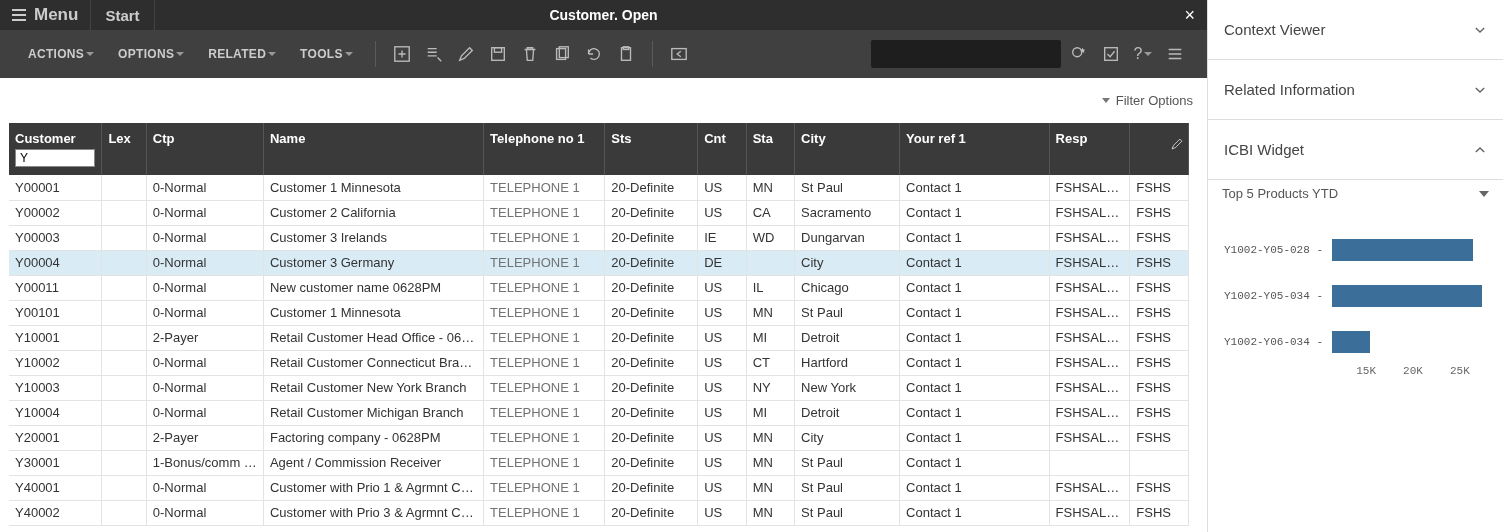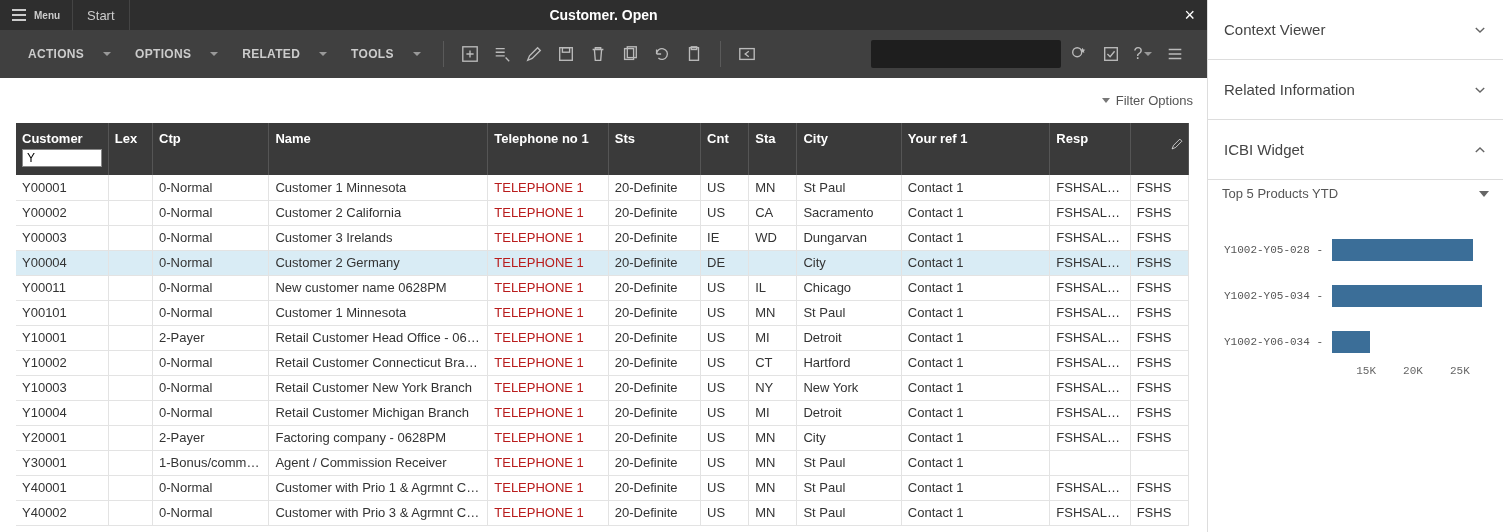--- a/index.html
+++ b/index.html
@@ -3,49 +3,49 @@
 <meta charset="utf-8">
 <style>
 * { box-sizing: border-box; margin: 0; padding: 0; }
 body { font-family: Arial, sans-serif; font-size: 13px; color: #333; width: 1503px; height: 532px; overflow: hidden; background: #fff; }
 .app { display: flex; height: 532px; }
 .main { width: 1207px; display: flex; flex-direction: column; }
 .side { width: 296px; border-left: 1px solid #ddd; display: flex; flex-direction: column; }
 
 
 .topbar { background: #2e2e2e; color: #ccc; height: 30px; display: flex; align-items: center; position: relative; }
-.menu-btn { display: flex; align-items: center; gap: 8px; padding: 16px 12px; height: 100%; border-right: 1px solid #444; cursor: pointer; font-weight: bold; font-size: 10px; }
-.start-btn { padding: 13px 14px; height: 100%; display: flex; align-items: center; border-right: 1px solid #444; cursor: pointer; font-weight: normal; font-size: 13px; }
+.menu-btn { display: flex; align-items: center; gap: 8px; padding: 16px 12px; height: 100%; border-right: 1px solid #444; cursor: pointer; font-weight: bold; font-size: 17px; }
+.start-btn { padding: 13px 14px; height: 100%; display: flex; align-items: center; border-right: 1px solid #444; cursor: pointer; font-weight: bold; font-size: 15px; }
 .title { position: absolute; left: 50%; transform: translateX(-50%); color: #fff; font-weight: bold; font-size: 14px; }
 .close-x { margin-left: auto; padding: 0 12px; cursor: pointer; font-size: 18px; color: #fff; }
 
 
 .toolbar { background: #404040; height: 48px; display: flex; align-items: center; padding: 0 18px; gap: 4px; }
-.dd-btn { color: #ccc; font-size: 12px; font-weight: bold; padding: 6px 10px; cursor: pointer; display: flex; align-items: center; gap: 19px; letter-spacing: 0.3px; }
+.dd-btn { color: #ccc; font-size: 12px; font-weight: bold; padding: 6px 10px; cursor: pointer; display: flex; align-items: center; gap: 2px; letter-spacing: 0.3px; }
 .caret { width: 0; height: 0; border-left: 4px solid transparent; border-right: 4px solid transparent; border-top: 4px solid #999; }
 .sep { width: 1px; height: 26px; background: #5a5a5a; margin: 0 8px; }
 .icon-btn { width: 28px; height: 28px; display: flex; align-items: center; justify-content: center; cursor: pointer; color: #bbb; }
 .icon-btn svg { width: 18px; height: 18px; fill: none; stroke: #bbb; stroke-width: 1.5; }
 .search-box { margin-left: auto; background: #1e1e1e; height: 28px; width: 190px; border-radius: 2px; display: flex; align-items: center; padding: 0 8px; }
 .search-box input { background: transparent; border: none; color: #ccc; flex: 1; outline: none; font-size: 13px; }
 
 
 .filter-row { height: 45px; display: flex; align-items: center; justify-content: flex-end; padding: 0 14px; font-size: 13px; color: #555; }
 .filter-caret { width: 0; height: 0; border-left: 4px solid transparent; border-right: 4px solid transparent; border-top: 5px solid #777; margin-right: 6px; }
 
 
-.table-wrap { flex: 1; overflow: hidden; padding: 0 18px 0 16px; }
+.table-wrap { flex: 1; overflow: hidden; padding: 0 18px 0 9px; }
 table { border-collapse: collapse; width: 100%; table-layout: fixed; }
 thead { background: #3a3a3a; color: #fff; }
 thead th { text-align: left; font-weight: bold; font-size: 13px; padding: 8px 6px; border-right: 1px solid #555; vertical-align: top; height: 48px; position: relative; }
 thead th .hcell { display: flex; flex-direction: column; gap: 3px; }
 .col-filter { background: #fff; border: 1px solid #888; height: 18px; width: 80px; color: #000; font-size: 12px; padding: 0 4px; outline: none; }
 tbody td { padding: 4px 6px; border-bottom: 1px solid #e3e3e3; border-right: 1px solid #e3e3e3; font-size: 13px; height: 25px; white-space: nowrap; overflow: hidden; text-overflow: ellipsis; }
 tbody tr.selected td { background: #d9ecf5; }
-.link { color: #b91c1c; cursor: pointer; }
+.link { color: #737373; cursor: pointer; }
 .pencil-head { position: absolute; right: 4px; top: 14px; }
 
 
 .panel-head { height: 60px; display: flex; align-items: center; padding: 12px 16px; border-bottom: 1px solid #ddd; font-size: 15px; color: #444; cursor: pointer; }
 .panel-head .chev { margin-left: auto; }
 .panel-head .up { transform: rotate(180deg); }
 .widget-sub { padding: 6px 14px; display: flex; align-items: center; font-size: 13px; color: #555; }
 .widget-sub .tri { margin-left: auto; width: 0; height: 0; border-left: 5px solid transparent; border-right: 5px solid transparent; border-top: 6px solid #666; }
 
 
@@ -259,21 +259,21 @@
               <td>WD</td>
               <td>Dungarvan</td>
               <td>Contact 1</td>
               <td>FSHSALES</td>
               <td>FSHS</td>
             </tr>
             <tr class="selected">
               <td>Y00004</td>
               <td></td>
               <td>0-Normal</td>
-              <td>Customer 2 Germany</td>
+              <td>Customer 3 Germany</td>
               <td class="link">TELEPHONE 1</td>
               <td>20-Definite</td>
               <td>DE</td>
               <td></td>
               <td>City</td>
               <td>Contact 1</td>
               <td>FSHSALES</td>
               <td>FSHS</td>
             </tr>
             <tr>

